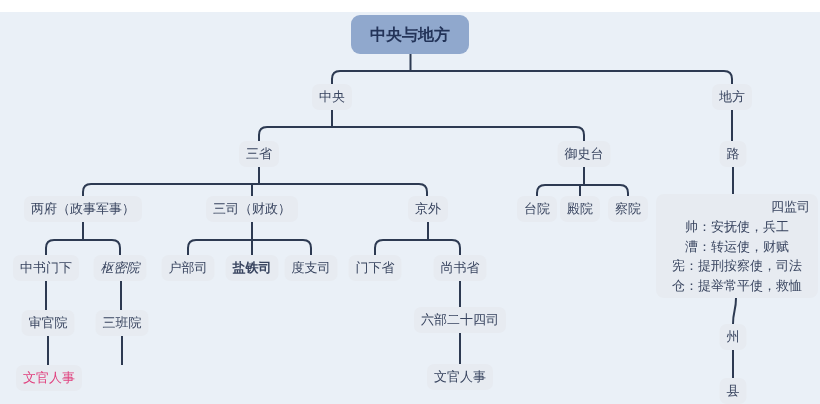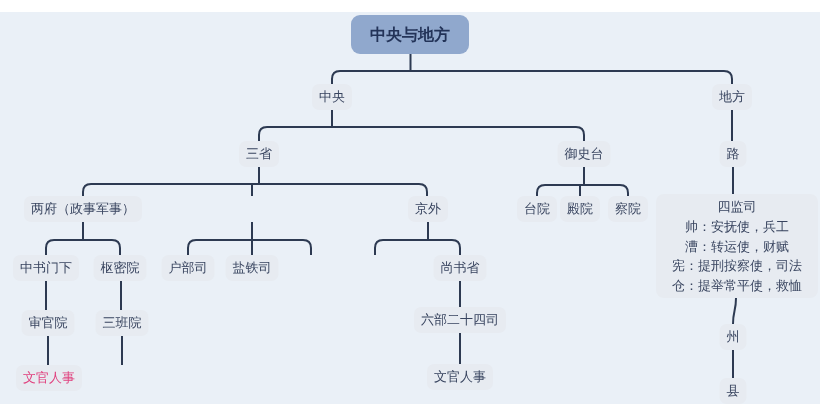--- a/index.html
+++ b/index.html
@@ -58,21 +58,21 @@
   .node.highlight { color: var(--highlight-text); }
   .node.detail {
     transform: none;
     width: 162px;
     box-sizing: border-box;
     padding: 3px 8px;
     border-radius: 8px;
     white-space: nowrap;
   }
   .detail-title {
-    text-align: center;
+    text-align: right;
     line-height: 20px;
   }
   .detail-line {
     text-align: center;
     line-height: 19.5px;
   }
 </style>
 </head>
 <body>
 
@@ -111,37 +111,40 @@
   <div class="node root" style="left:410px; top:3px;">中央与地方</div>
 
   <div class="node" style="left:332px; top:72px;">中央</div>
   <div class="node" style="left:732px; top:72px;">地方</div>
 
   <div class="node" style="left:259px; top:129px;">三省</div>
   <div class="node" style="left:584px; top:129px;">御史台</div>
   <div class="node" style="left:733px; top:129px;">路</div>
 
   <div class="node" style="left:83px; top:184px;">两府（政事军事）</div>
+  <div class="node" style="left:252px; top:184px;">三司（财政）</div>
   <div class="node" style="left:428px; top:184px;">京外</div>
   <div class="node" style="left:537px; top:184px;">台院</div>
   <div class="node" style="left:580px; top:184px;">殿院</div>
   <div class="node" style="left:628px; top:184px;">察院</div>
 
   <div class="node detail" style="left:656px; top:182px;">
     <div class="detail-title">四监司</div>
     <div class="detail-line">帅：安抚使，兵工</div>
     <div class="detail-line">漕：转运使，财赋</div>
     <div class="detail-line">宪：提刑按察使，司法</div>
     <div class="detail-line">仓：提举常平使，救恤</div>
   </div>
 
   <div class="node" style="left:46px; top:243px;">中书门下</div>
-  <div class="node" style="left:120px; top:243px;">枢密院</div>
+  <div class="node" style="left:120px; top:243px;font-style:italic;">枢密院</div>
   <div class="node" style="left:188px; top:243px;">户部司</div>
-  <div class="node" style="left:252px; top:243px;">盐铁司</div>
+  <div class="node" style="left:252px; top:243px;font-weight:bold;">盐铁司</div>
+  <div class="node" style="left:311px; top:243px;">度支司</div>
+  <div class="node" style="left:375px; top:243px;">门下省</div>
   <div class="node" style="left:460px; top:243px;">尚书省</div>
 
   <div class="node" style="left:48px; top:298px;">审官院</div>
   <div class="node" style="left:122px; top:298px;">三班院</div>
   <div class="node" style="left:460px; top:295px;">六部二十四司</div>
   <div class="node" style="left:733px; top:312px;">州</div>
 
   <div class="node highlight" style="left:49px; top:353px;">文官人事</div>
   <div class="node" style="left:460px; top:352px;">文官人事</div>
   <div class="node" style="left:733px; top:366px;">县</div>

